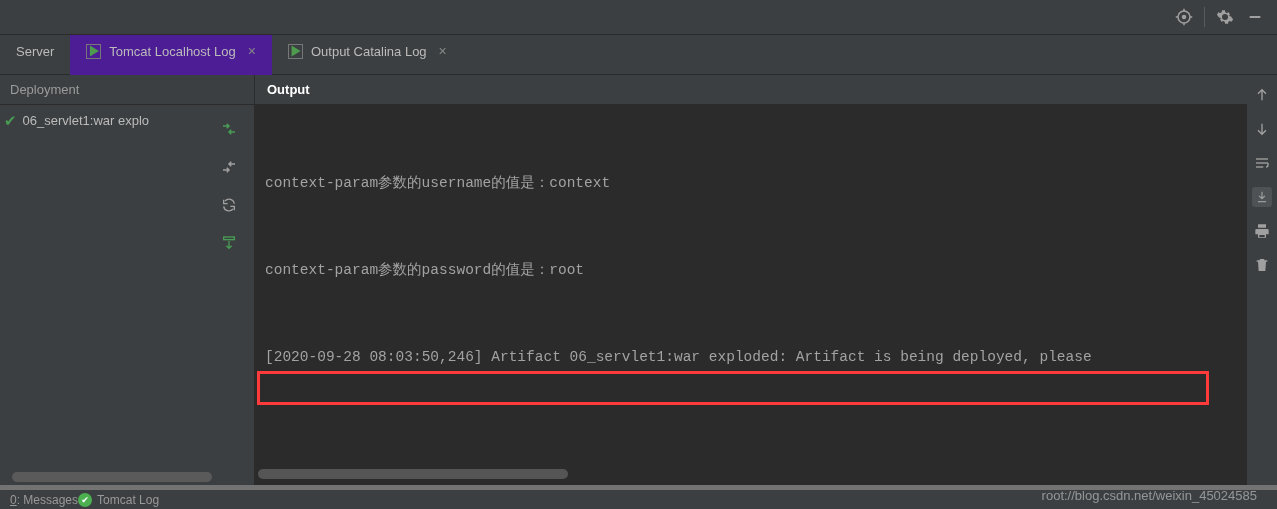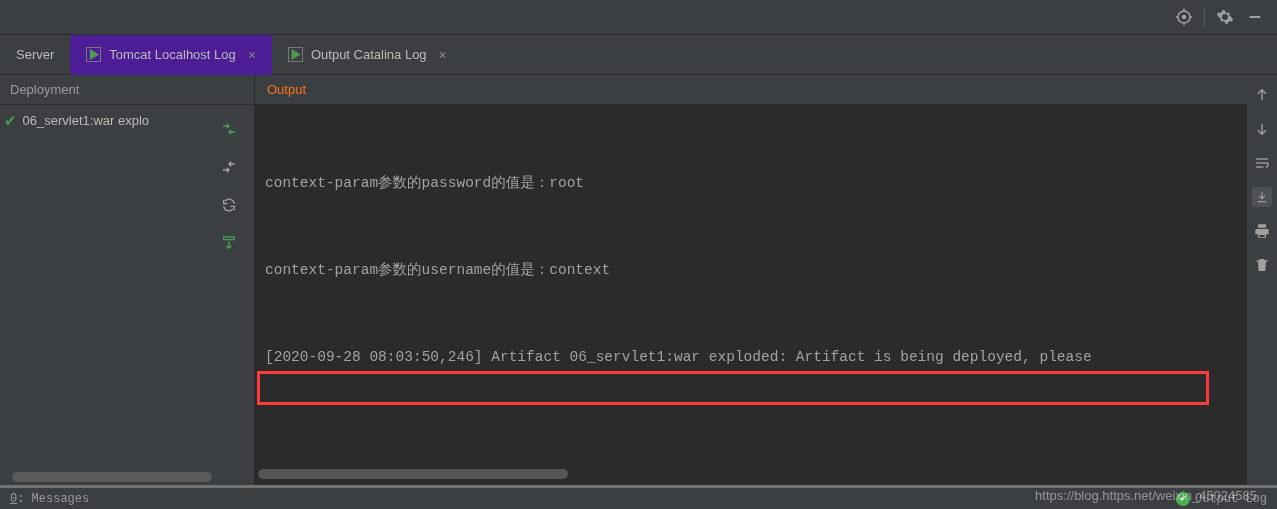--- a/index.html
+++ b/index.html
@@ -30,22 +30,22 @@
     .tab-bar {
       height: 40px;
       display: flex;
       align-items: center;
       background: #3c3f41;
       border-bottom: 1px solid #2b2b2b;
     }
     .tab {
       height: 40px;
       display: flex;
-      align-items: center;
-      padding: 4px 16px;
+      align-items: flex-end;
+      padding: 16px 16px;
       gap: 8px;
       color: #bbbbbb;
       cursor: pointer;
       position: relative;
     }
     .tab.active {
       background: #4c1d95;
     }
     .tab .close-x {
       color: #888; font-size: 14px; margin-left: 4px;
@@ -110,21 +110,22 @@
       display: flex;
       flex-direction: column;
       position: relative;
     }
     .output-header {
       height: 30px;
       display: flex;
       align-items: center;
       padding: 0 12px;
       border-bottom: 1px solid #2b2b2b;
-      color: #f97316;
+      color: #ffffff;
+      font-weight: bold;
     }
     .output-body {
       flex: 1;
       background: #2b2b2b;
       color: #a2a2a2;
       font-family: "Consolas", "Courier New", monospace;
       font-size: 14.5px;
       line-height: 29px;
       padding: 6px 10px;
       position: relative;
@@ -163,28 +164,26 @@
       position: absolute;
       bottom: 27px;
       left: 12px;
       width: 200px;
       height: 10px;
       background: #5a5a5a;
       border-radius: 5px;
     }
     .status-bar {
       height: 24px;
-      border-top: 3px solid #737373;
-      display: flex;
-      align-items: center;
-      justify-content: space-between;
+      border-top: 5px solid #737373;
+      display: flex;
+      align-items: center;
       padding: 0 10px;
       font-size: 12px;
       color: #999;
-      font-family: Liberation Mono, monospace;
     }
     .status-bar .underline { text-decoration: underline; }
     .watermark {
       position: absolute;
       right: 20px;
       bottom: 6px;
       color: rgba(220,220,220,0.55);
       font-size: 13px;
     }
     .event-log {
@@ -282,22 +281,22 @@
       </div>
     </div>
     <div class="left-scroll"></div>
   </div>
 
   <div class="right-panel">
     <div class="output-header">
       <span>Output</span>
     </div>
     <div class="output-body">
+      <div class="output-line">context-param参数的username的值是：context</div>
       <div class="output-line">context-param参数的password的值是：root</div>
-      <div class="output-line">context-param参数的username的值是：context</div>
       <div class="output-line">[2020-09-28 08:03:50,246] Artifact 06_servlet1:war exploded: Artifact is being deployed, please</div>
       
       
       
       
       
       <div class="highlight-box" style="left:2px; top:266px; width:952px; height:34px;"></div>
       
       <div class="scroll-thumb" style="left:3px; bottom:6px; width:310px;"></div>
     </div>
@@ -340,17 +339,17 @@
     </span>
   </div>
 </div>
 
 <div class="status-bar">
   <div>
     <span class="underline">0</span><span>: Messages</span>
   </div>
   <div class="event-log">
     <span class="green-dot">✔</span>
-    <span>Output Log</span>
+    <span>Tomcat Log</span>
   </div>
 </div>
 
-<div class="watermark">https://blog.https.net/weixin_45024585</div>
+<div class="watermark">root://blog.csdn.net/weixin_45024585</div>
 
 </body></html>

